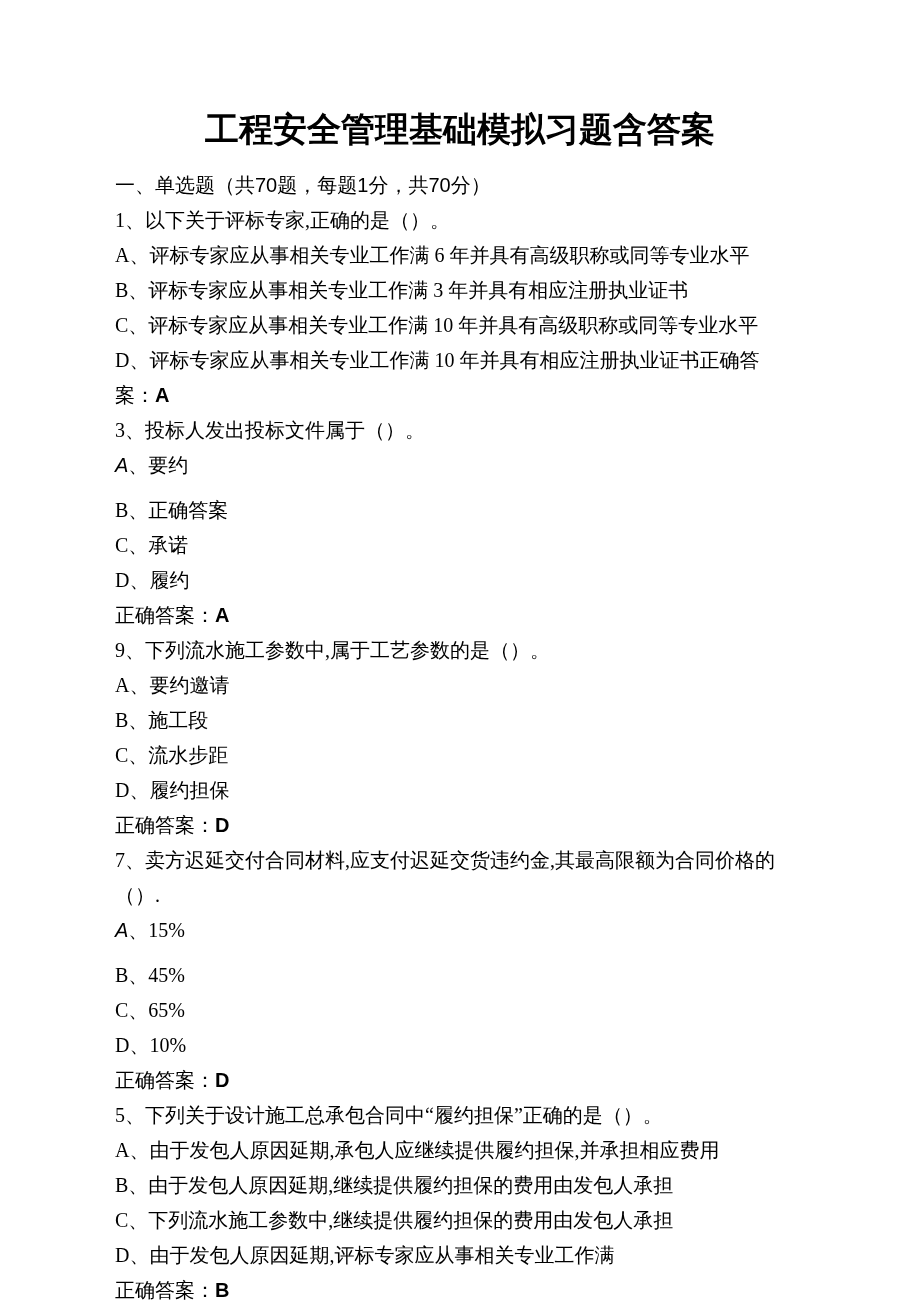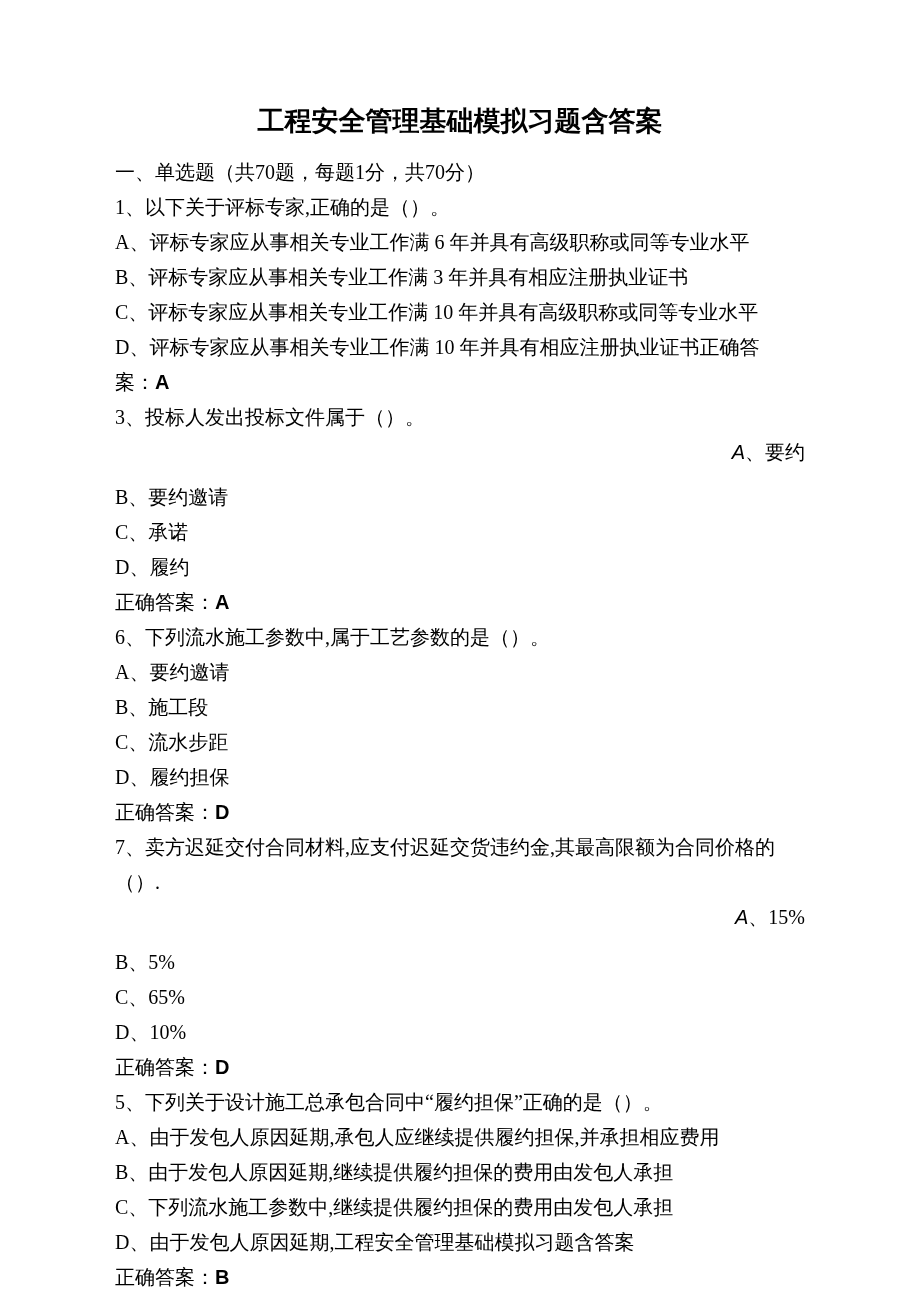--- a/index.html
+++ b/index.html
@@ -8,79 +8,78 @@
       height: 1301px;
       background: #fff;
       font-family: "SimSun", "宋体", serif;
       font-size: 20px;
       color: #000;
       padding: 100px 115px 60px 115px;
       line-height: 1.75;
     }
     .title {
       text-align: center;
-      font-size: 27px;
+      font-size: 34px;
       font-weight: bold;
-      font-family: Liberation Mono, monospace;
+      font-family: Liberation Sans, sans-serif;
       margin-bottom: 8px;
     }
     .line { }
     .answer-label { }
     .answer-value {
       font-family: "Arial", "SimHei", sans-serif;
       font-weight: bold;
     }
     .sans {
-      font-family: Liberation Serif, serif;
+      font-family: Liberation Sans, sans-serif;
       font-weight: normal;
     }
     .sans-italic {
       font-family: "Arial", sans-serif;
       font-style: italic;
     }
     .gap {
       margin-bottom: 10px;
-      text-align: right;
     }
   </style>
 </head>
 <body>
 
 <div class="title">工程安全管理基础模拟习题含答案</div>
 
 <div class="line">
   <span>一、单选题（共</span><span class="sans">70</span><span>题，每题</span><span class="sans">1</span><span>分，共</span><span class="sans">70</span><span>分）</span>
 </div>
 
 <div class="line">1、以下关于评标专家,正确的是（）。</div>
 <div class="line">A、评标专家应从事相关专业工作满 6 年并具有高级职称或同等专业水平</div>
 <div class="line">B、评标专家应从事相关专业工作满 3 年并具有相应注册执业证书</div>
 <div class="line">C、评标专家应从事相关专业工作满 10 年并具有高级职称或同等专业水平</div>
 <div class="line">D、评标专家应从事相关专业工作满 10 年并具有相应注册执业证书正确答</div>
 <div class="line"><span class="answer-label">案：</span><span class="answer-value">A</span></div>
 
 <div class="line">3、投标人发出投标文件属于（）。</div>
 <div class="line gap"><span class="sans-italic">A</span><span>、要约</span></div>
-<div class="line">B、要约邀请</div>
+<div class="line">B、正确答案</div>
 <div class="line">C、承诺</div>
 <div class="line">D、履约</div>
 <div class="line"><span class="answer-label">正确答案：</span><span class="answer-value">A</span></div>
 
-<div class="line">6、下列流水施工参数中,属于工艺参数的是（）。</div>
+<div class="line">9、下列流水施工参数中,属于工艺参数的是（）。</div>
 <div class="line">A、要约邀请</div>
 <div class="line">B、施工段</div>
 <div class="line">C、流水步距</div>
 <div class="line">D、履约担保</div>
 <div class="line"><span class="answer-label">正确答案：</span><span class="answer-value">D</span></div>
 
 <div class="line">7、卖方迟延交付合同材料,应支付迟延交货违约金,其最高限额为合同价格的（）.</div>
 <div class="line gap"><span class="sans-italic">A</span><span>、15%</span></div>
-<div class="line">B、5%</div>
+<div class="line">B、45%</div>
 <div class="line">C、65%</div>
 <div class="line">D、10%</div>
 <div class="line"><span class="answer-label">正确答案：</span><span class="answer-value">D</span></div>
 
 <div class="line">5、下列关于设计施工总承包合同中“履约担保”正确的是（）。</div>
 <div class="line">A、由于发包人原因延期,承包人应继续提供履约担保,并承担相应费用</div>
 <div class="line">B、由于发包人原因延期,继续提供履约担保的费用由发包人承担</div>
 <div class="line">C、下列流水施工参数中,继续提供履约担保的费用由发包人承担</div>
-<div class="line">D、由于发包人原因延期,工程安全管理基础模拟习题含答案</div>
+<div class="line">D、由于发包人原因延期,评标专家应从事相关专业工作满</div>
 <div class="line"><span class="answer-label">正确答案：</span><span class="answer-value">B</span></div>
 
 </body></html>

